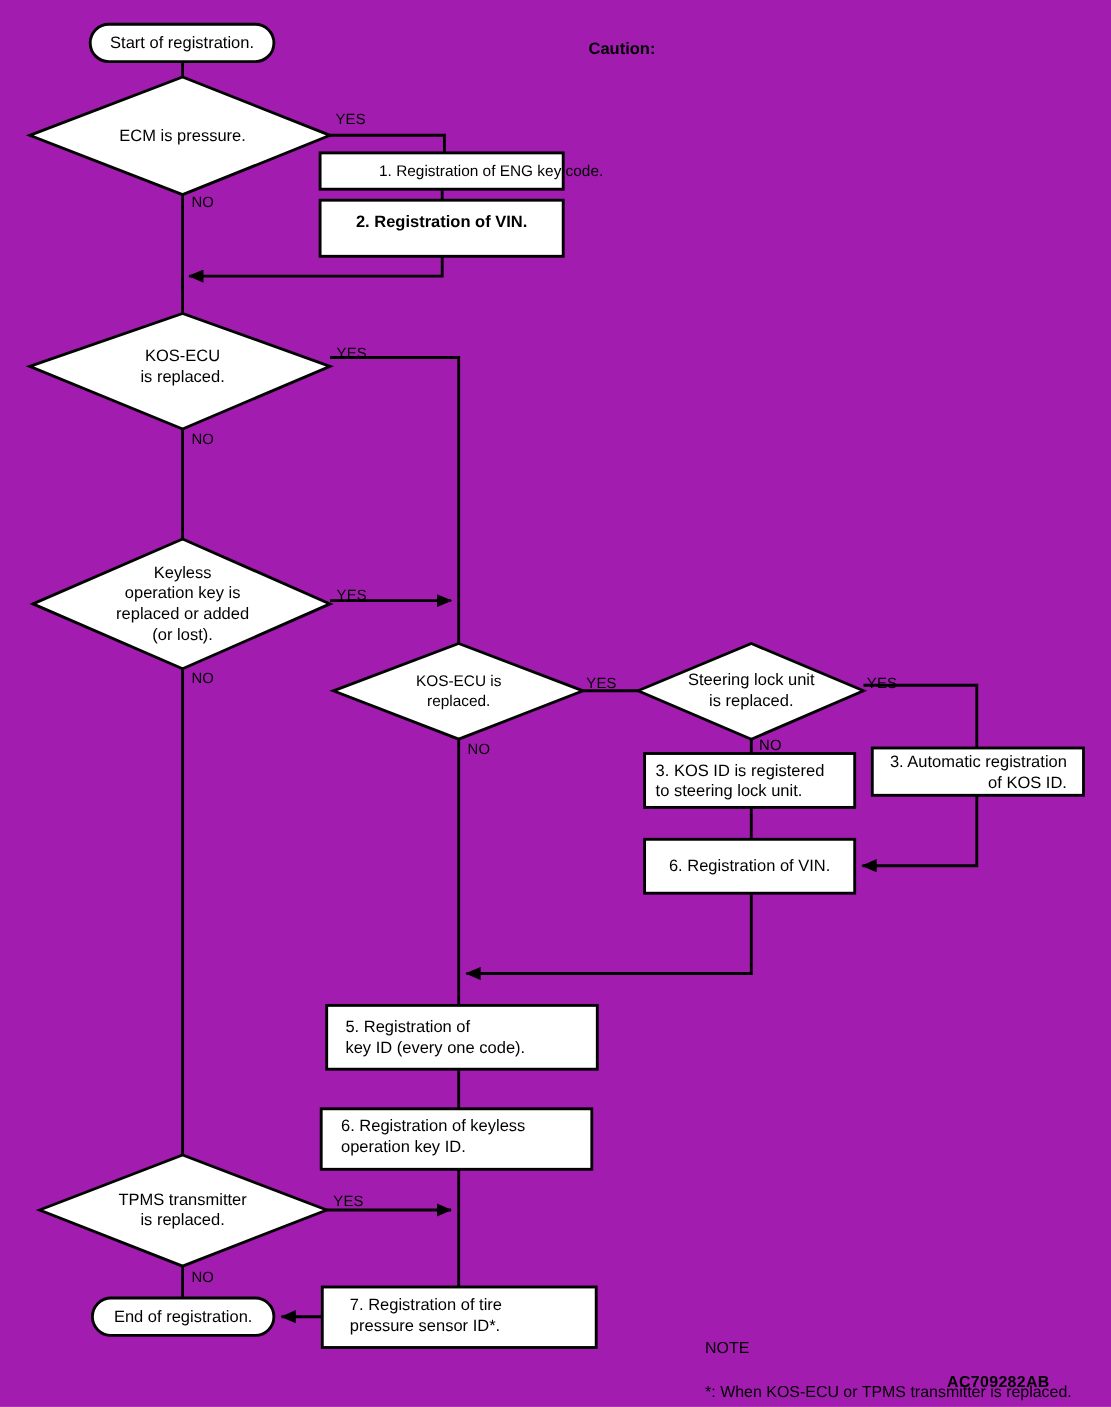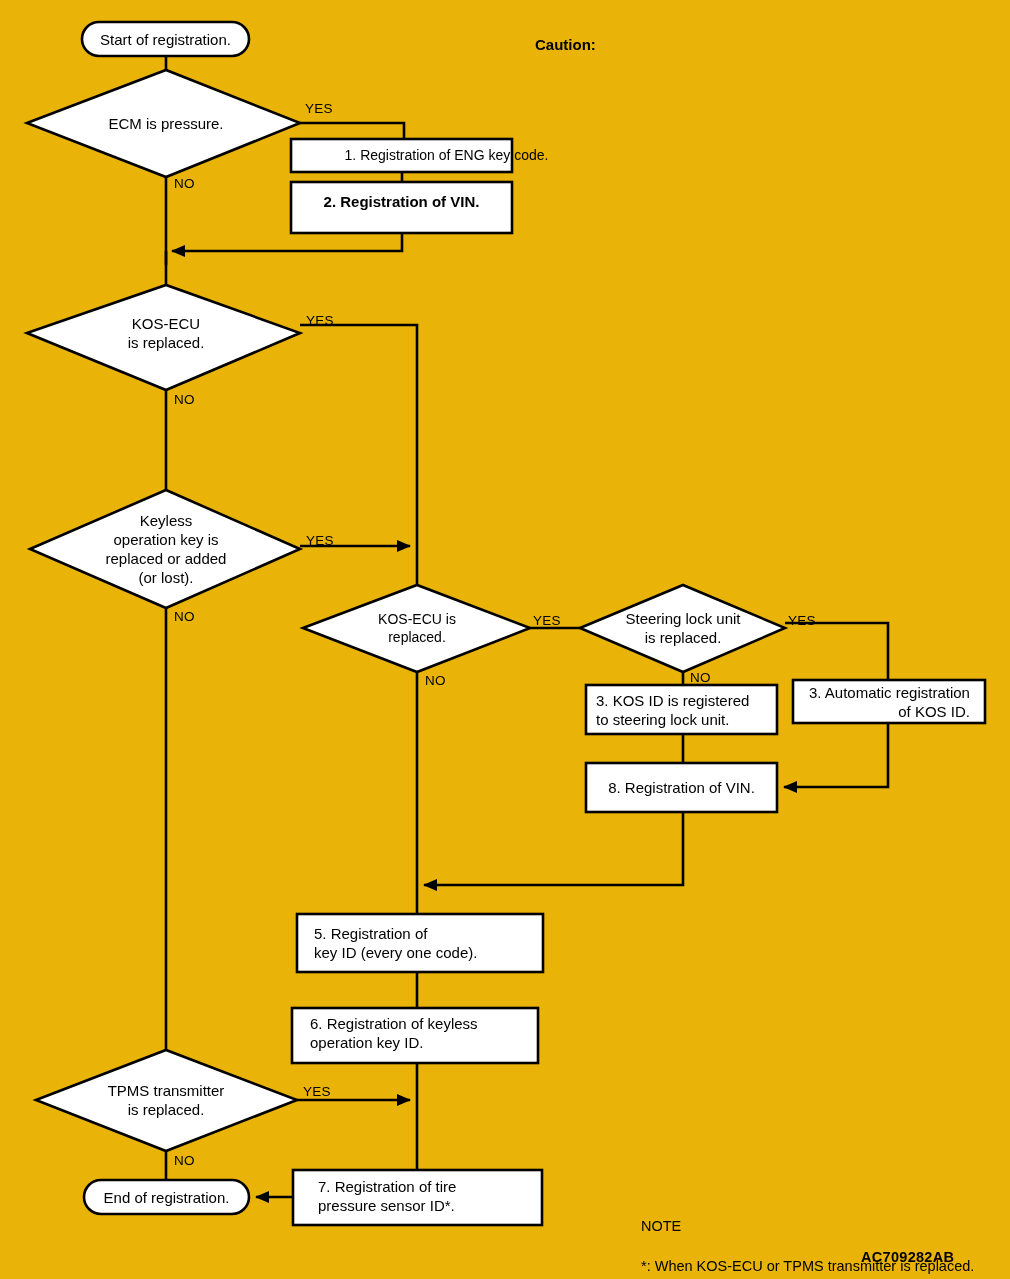--- a/index.html
+++ b/index.html
@@ -8,21 +8,21 @@
     background: #ffffff;
   }
   body {
     font-family: "Liberation Sans", sans-serif;
     color: #000000;
   }
   #canvas {
     position: relative;
     width: 1010px;
     height: 1279px;
-    background: #eab308;
+    background: #a21caf;
     overflow: hidden;
   }
   svg.layer {
     position: absolute;
     left: 0;
     top: 0;
     width: 1010px;
     height: 1279px;
   }
   .node-text {
@@ -185,21 +185,21 @@
 
   <div class="node-text" style="left:588px; top:606px; width:190px; height:44px;">Steering lock unit
 is replaced.</div>
 
   <div class="node-text" style="left:590px; top:685px; width:185px; height:49px; text-align:left; justify-content:flex-start; padding-left:6px; box-sizing:border-box;">3. KOS ID is registered
 to steering lock unit.</div>
 
   <div class="node-text" style="left:804px; top:680px; width:190px; height:43px; text-align:right; justify-content:flex-start; padding-left:5px; box-sizing:border-box;">3. Automatic registration
 of KOS ID.</div>
 
-  <div class="node-text" style="left:586px; top:763px; width:191px; height:49px;">8. Registration of VIN.</div>
+  <div class="node-text" style="left:586px; top:763px; width:191px; height:49px;">6. Registration of VIN.</div>
 
   <div class="node-text" style="left:304px; top:914px; width:239px; height:58px; text-align:left; justify-content:flex-start; padding-left:10px; box-sizing:border-box;">5. Registration of
 key ID (every one code).</div>
 
   <div class="node-text" style="left:300px; top:1008px; width:238px; height:49px; text-align:left; justify-content:flex-start; padding-left:10px; box-sizing:border-box;">6. Registration of keyless
 operation key ID.</div>
 
   <div class="node-text" style="left:62px; top:1078px; width:208px; height:44px;">TPMS transmitter
 is replaced.</div>
 

